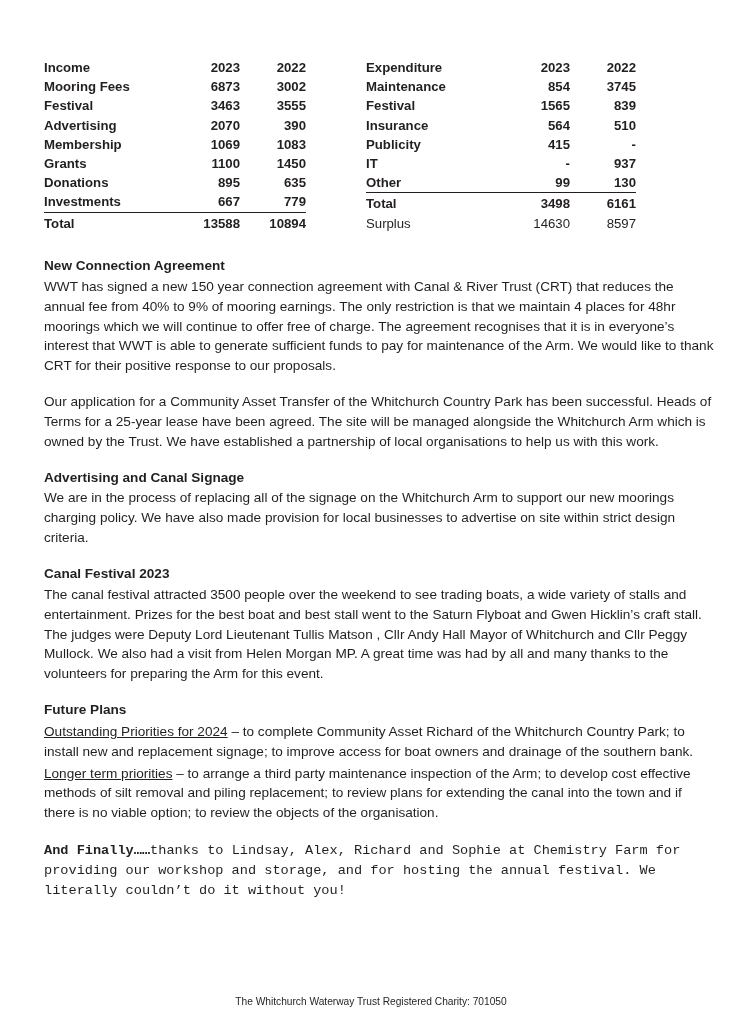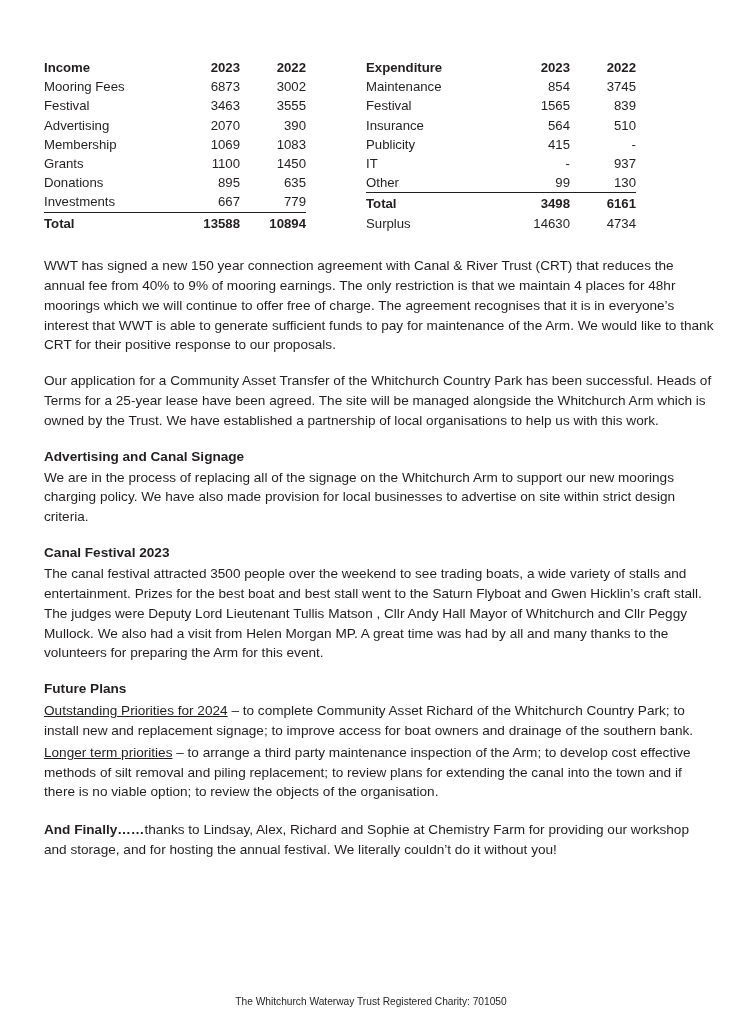--- a/index.html
+++ b/index.html
@@ -34,21 +34,21 @@
   }
   table.fin {
     border-collapse: collapse;
     font-size: 13.2px;
     line-height: 1.0;
   }
   table.fin td, table.fin th {
     padding: 3px 0 3px 0;
     text-align: right;
     white-space: nowrap;
-    font-weight: normal;
+    font-weight: bold;
   }
   table.fin td.lbl, table.fin th.lbl {
     text-align: left;
     padding-right: 20px;
   }
   table.fin th {
     font-weight: bold;
   }
   .col-y1 { width: 68px; }
   .col-y2 { width: 66px; }
@@ -80,20 +80,21 @@
   }
   .para {
     margin: 0 0 16px 0;
     text-align: left;
   }
   .u { text-decoration: underline; }
   .b { font-weight: bold; }
   .block-future p { margin: 0 0 2px 0; }
   .final {
     margin-top: 18px;
+    font-family: Liberation Mono, monospace;
   }
 
   
   .footer {
     position: absolute;
     left: 0;
     top: 996px;
     width: 742px;
     text-align: center;
     font-size: 10.2px;
@@ -195,30 +196,31 @@
           <td>130</td>
         </tr>
         <tr class="total-row">
           <td class="lbl">Total</td>
           <td>3498</td>
           <td>6161</td>
         </tr>
         <tr class="plain-total">
           <td class="lbl">Surplus</td>
           <td>14630</td>
-          <td>4734</td>
+          <td>8597</td>
         </tr>
       </tbody>
     </table>
 
   </div>
 
   <div class="content">
 
     <div>
+      <p class="sec-head">New Connection Agreement</p>
       <p class="para">WWT has signed a new 150 year connection agreement with Canal &amp; River Trust (CRT) that reduces the annual fee from 40% to 9% of mooring earnings. The only restriction is that we maintain 4 places for 48hr moorings which we will continue to offer free of charge. The agreement recognises that it is in everyone’s interest that WWT is able to generate sufficient funds to pay for maintenance of the Arm. We would like to thank CRT for their positive response to our proposals.</p>
     </div>
 
     <div>
       <p class="para">Our application for a Community Asset Transfer of the Whitchurch Country Park has been successful. Heads of Terms for a 25-year lease have been agreed. The site will be managed alongside the Whitchurch Arm which is owned by the Trust. We have established a partnership of local organisations to help us with this work.</p>
     </div>
 
     <div>
       <p class="sec-head">Advertising and Canal Signage</p>
       <p class="para">We are in the process of replacing all of the signage on the Whitchurch Arm to support our new moorings charging policy. We have also made provision for local businesses to advertise on site within strict design criteria.</p>

